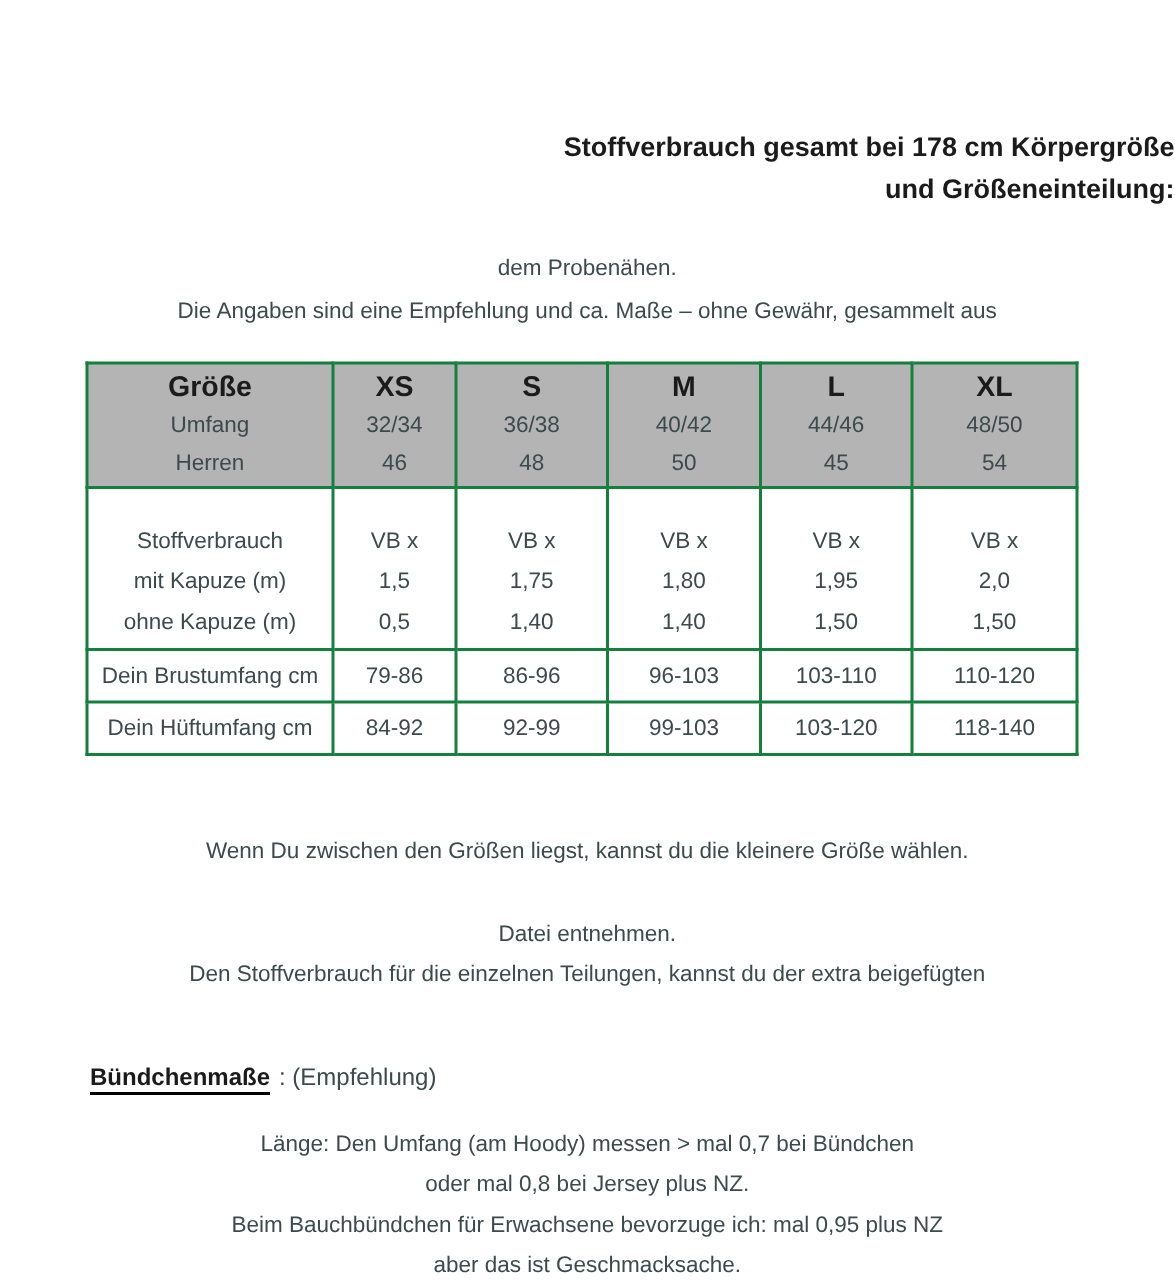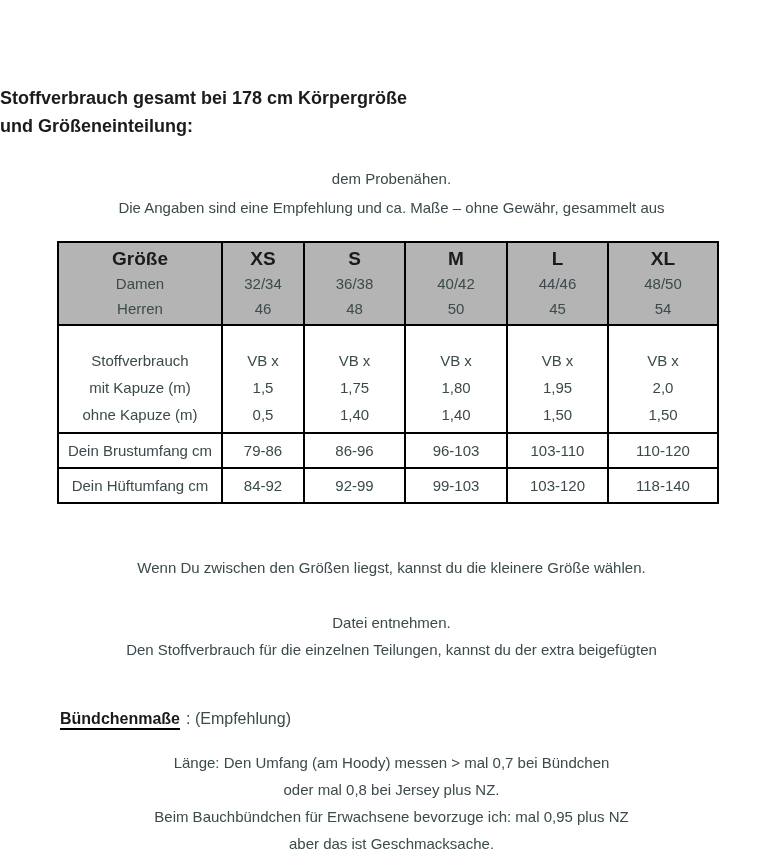--- a/index.html
+++ b/index.html
@@ -8,41 +8,41 @@
     height: 857px;
     background: #ffffff;
     font-family: "Liberation Sans", sans-serif;
     color: #3c4a4b;
     overflow: hidden;
   }
   .page { width: 783px; height: 857px; position: relative; }
 
   .title {
     margin-top: 84px;
-    text-align: left;
+    text-align: right;
     font-size: 18px;
     font-weight: bold;
     color: #1b1b1b;
     line-height: 28px;
   }
   .intro {
     margin-top: 24px;
     text-align: center;
     font-size: 15px;
     line-height: 29px;
   }
 
   table.size-table {
     border-collapse: collapse;
     table-layout: fixed;
     width: 660px;
     margin: 19px 0 0 57px;
   }
   table.size-table td {
-    border: 2px solid #000000;
+    border: 2px solid #15803d;
     text-align: center;
     vertical-align: middle;
     font-size: 15px;
     padding: 3px 2px;
     line-height: 25px;
   }
   tr.hdr td { background: #b4b4b4; }
   .cell-line { line-height: 25px; }
   .size-name, .col1-title {
     font-size: 19px;
@@ -107,21 +107,21 @@
       <col style="width:101px">
       <col style="width:102px">
       <col style="width:101px">
       <col style="width:110px">
     </colgroup>
 
     <tbody>
         <tr class="hdr">
       <td>
         <div class="col1-title">Größe</div>
-        <div class="cell-line">Damen</div>
+        <div class="cell-line">Umfang</div>
         <div class="cell-line">Herren</div>
       </td>
       <td>
         <div class="size-name">XS</div>
         <div class="cell-line">32/34</div>
         <div class="cell-line">46</div>
       </td>
       <td>
         <div class="size-name">S</div>
         <div class="cell-line">36/38</div>

